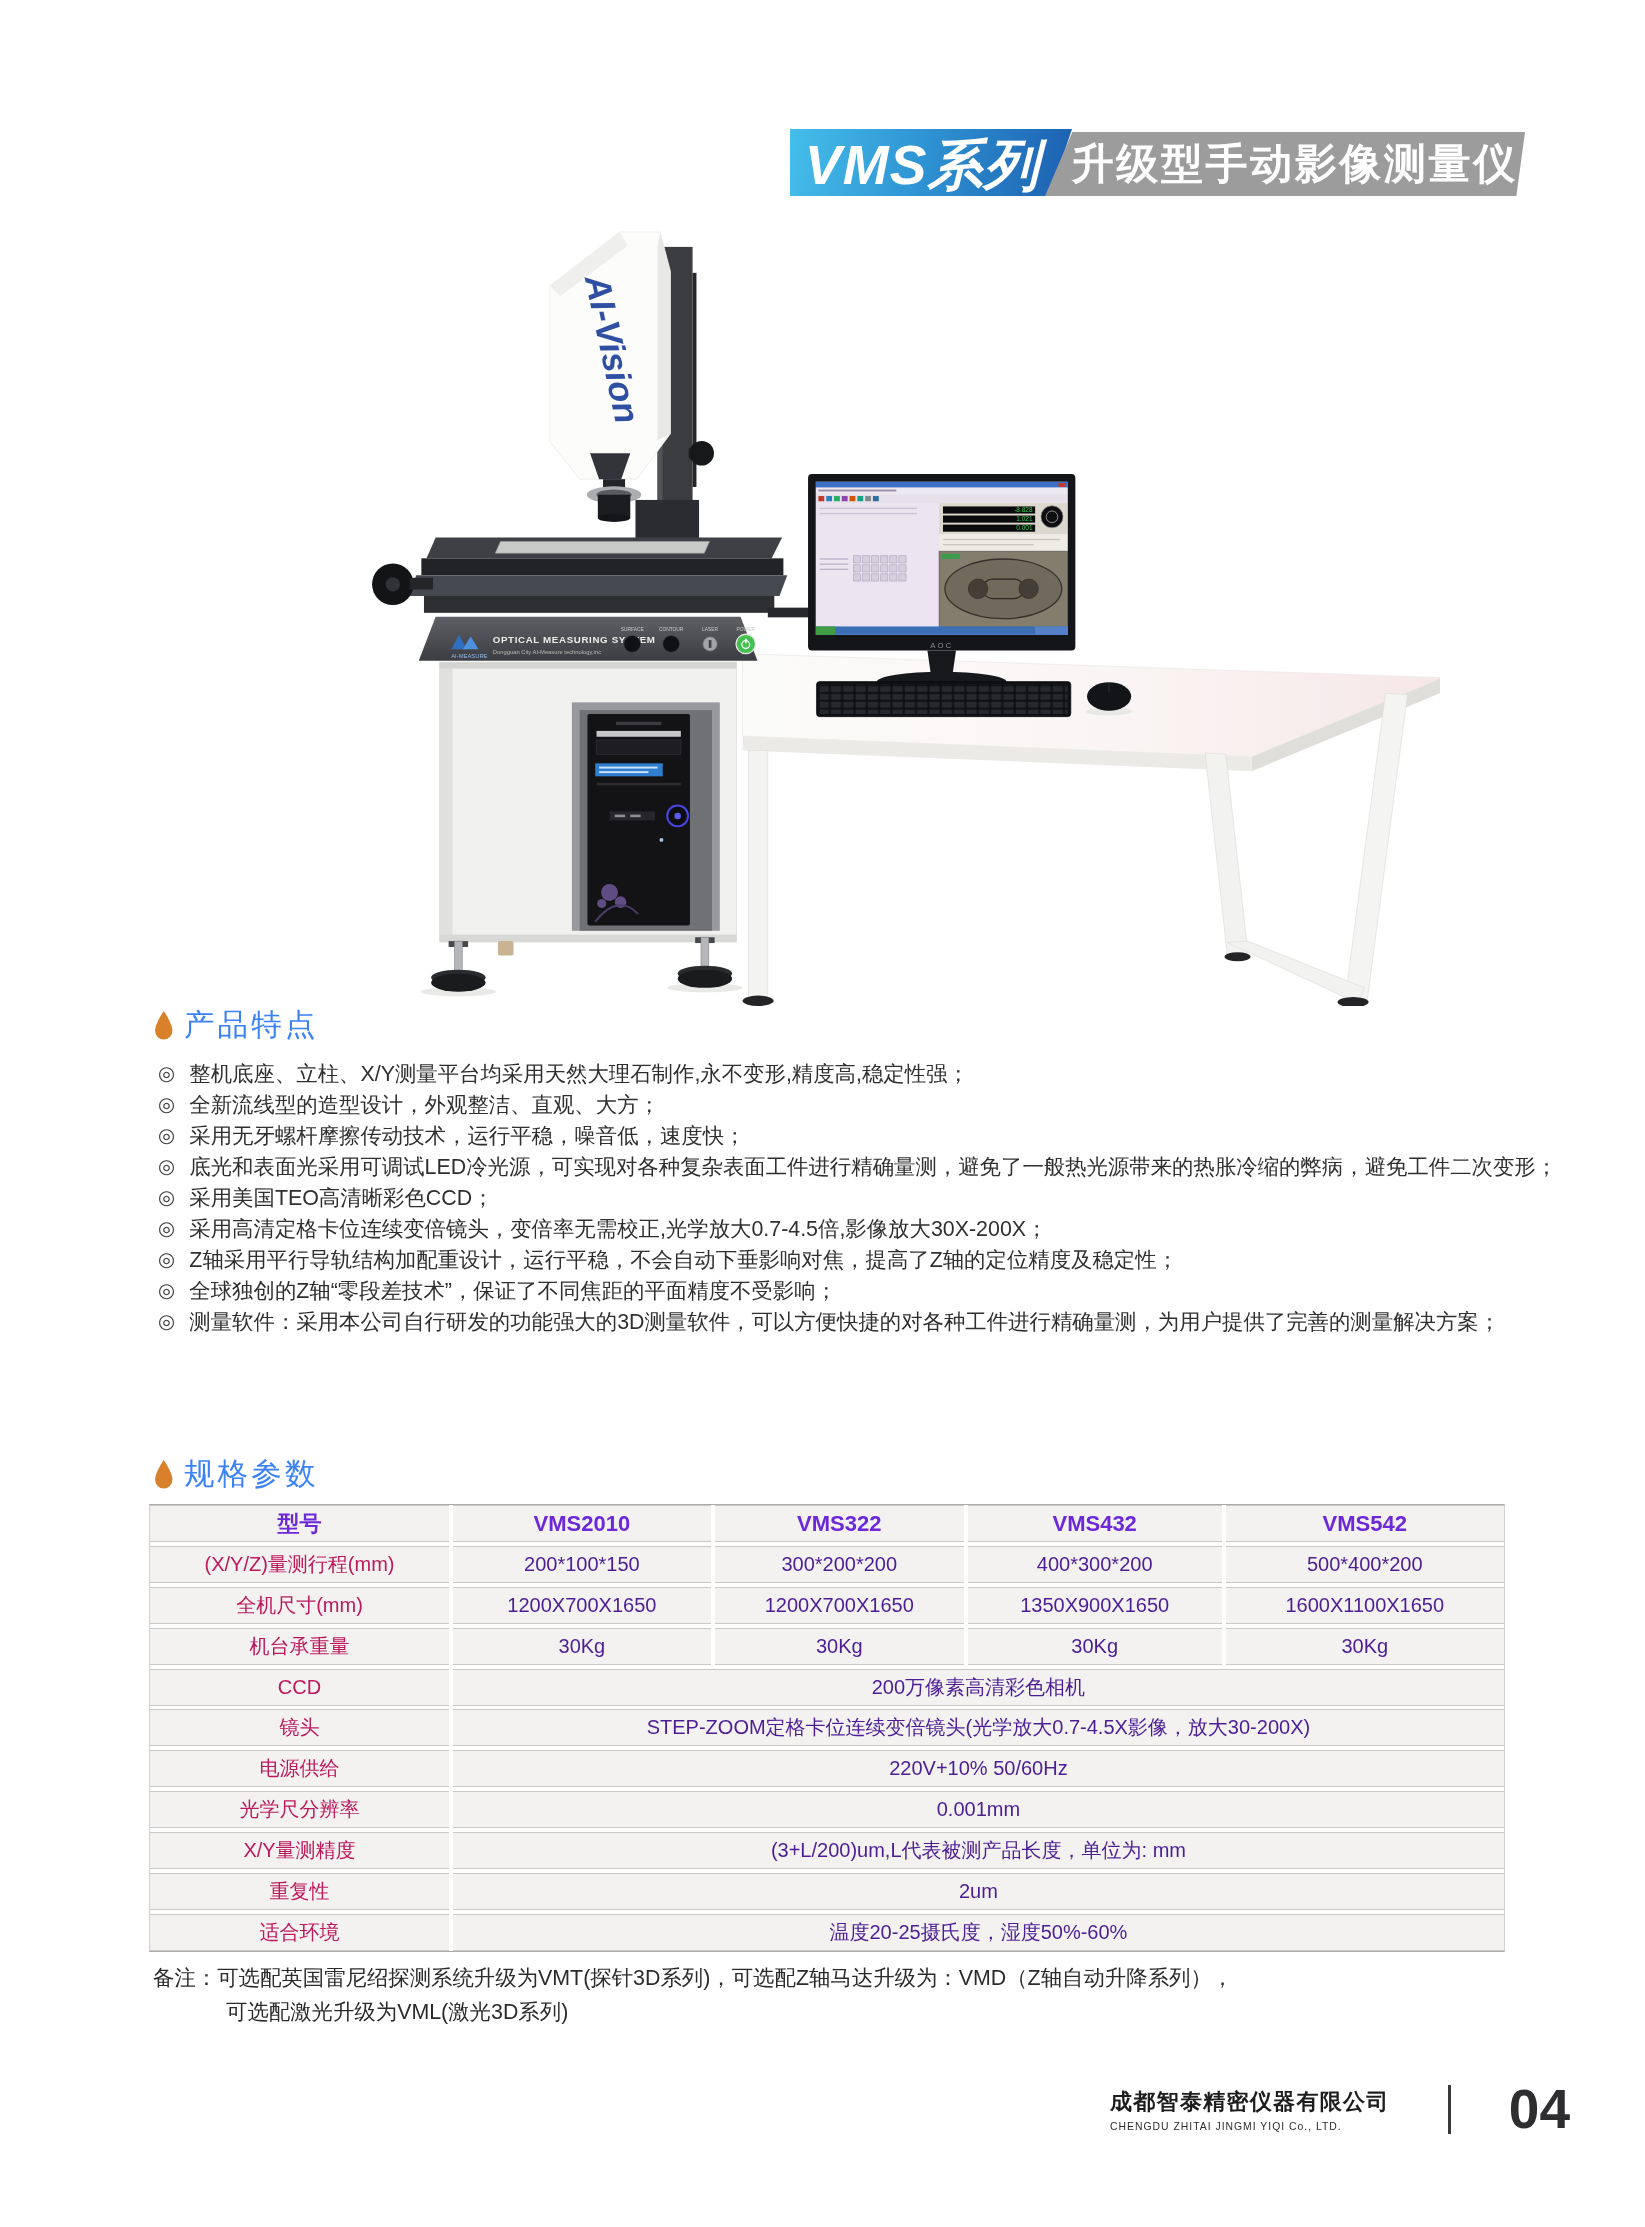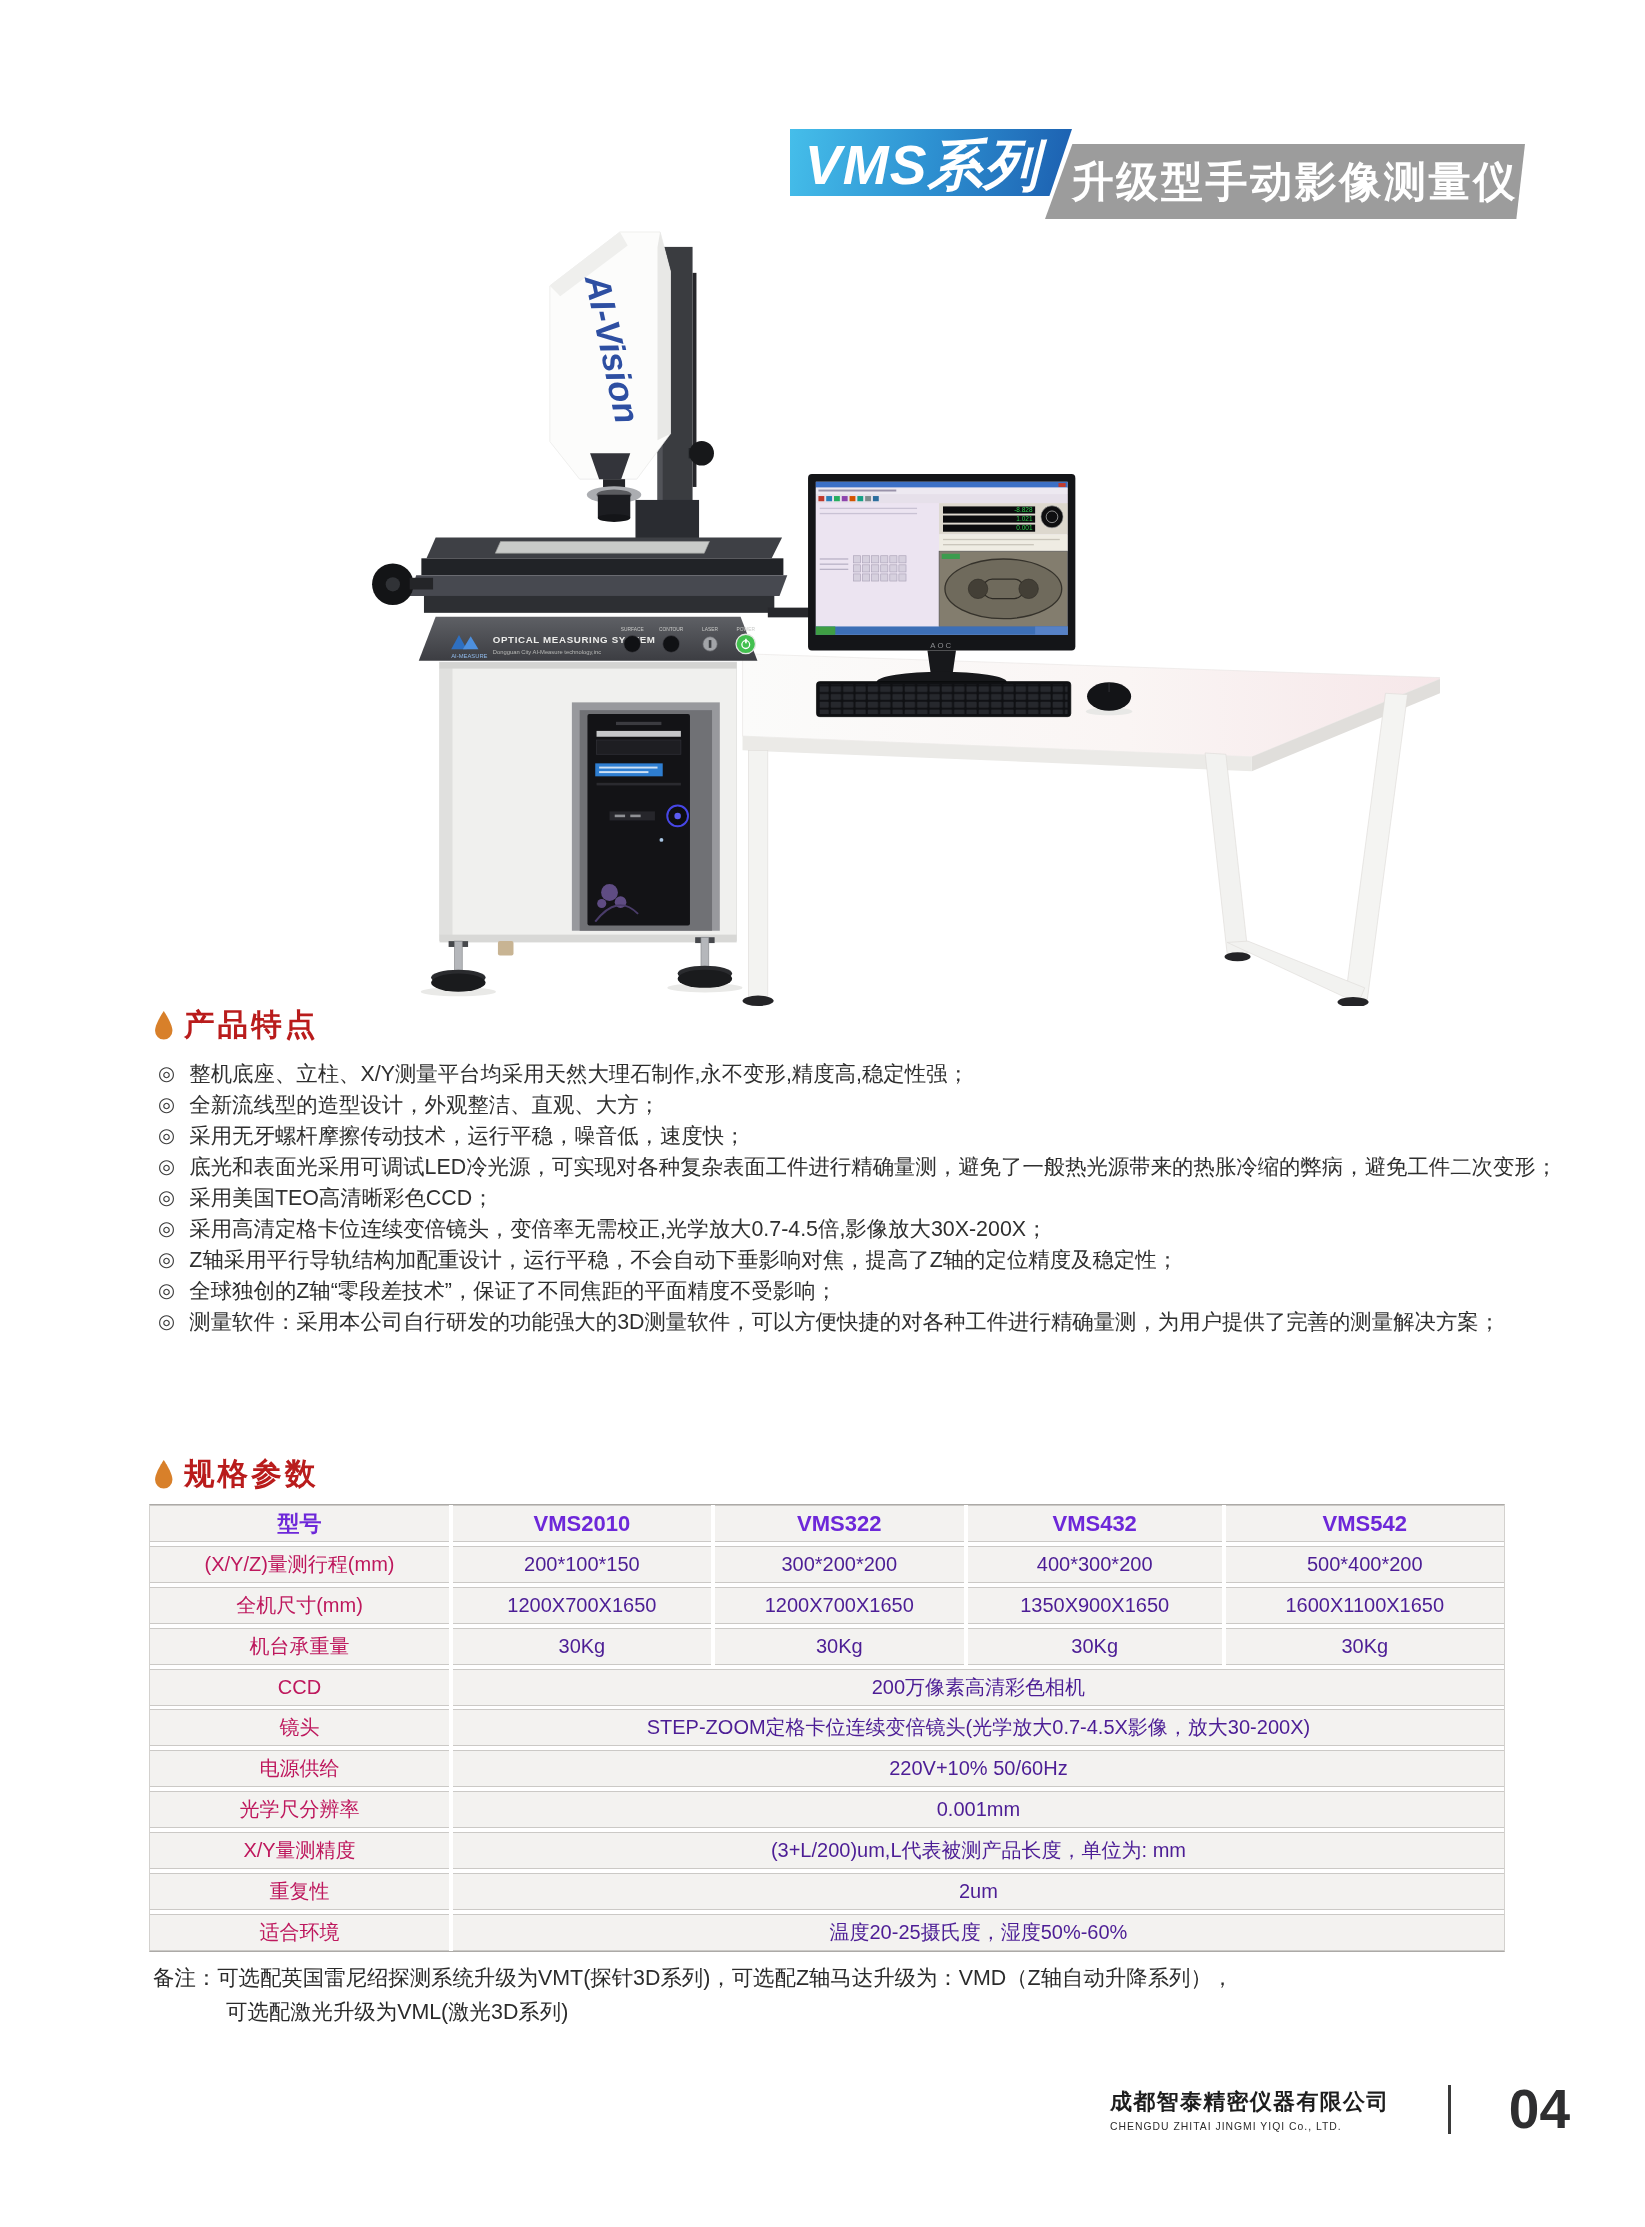--- a/index.html
+++ b/index.html
@@ -5,32 +5,32 @@
   html,body{margin:0;padding:0;background:#fff;}
   .page{position:relative;width:1646px;height:2227px;background:#ffffff;overflow:hidden;
         font-family:"Liberation Sans","DejaVu Sans",sans-serif;color:#2e2e2e;}
 
   
   .series-box{position:absolute;left:790px;top:129px;width:282px;height:67px;
       clip-path:polygon(0 0,100% 0,92% 100%,0 100%);
       background:linear-gradient(100deg,#45BEEA 0%,#2E92D2 48%,#1C5FB0 100%);
       display:flex;align-items:flex-start;justify-content:center;}
   .series-box span{color:#fff;font-size:55px;font-weight:800;font-style:italic;letter-spacing:1.3px;padding-right:17px;}
-  .subtitle-box{position:absolute;left:1045px;top:144px;width:480px;height:75px;
+  .subtitle-box{position:absolute;left:1045px;top:132px;width:480px;height:64px;
       clip-path:polygon(5.7% 0,100% 0,98.2% 100%,0 100%);
       background:#9C9C9C;display:flex;align-items:center;justify-content:center;}
   .subtitle-box span{color:#fff;font-size:42px;font-weight:600;letter-spacing:2.6px;padding-left:19.5px;}
 
   
   .photo-svg{position:absolute;left:337px;top:195px;width:1103px;height:811px;}
 
   
   .sec-head{position:absolute;display:flex;align-items:center;gap:10.4px;}
   .sec-head svg{display:block;}
-  .sec-head .t{color:#b91c1c;font-size:30.5px;font-weight:700;letter-spacing:3.2px;}
+  .sec-head .t{color:#3b82f6;font-size:30.5px;font-weight:400;letter-spacing:3.2px;}
   .features-head{left:154px;top:1005px;}
   .specs-head{left:154px;top:1454px;}
 
   
   .features{position:absolute;left:158px;top:1058px;width:1473px;}
   .features li{list-style:none;display:flex;gap:14.3px;height:31px;align-items:center;
       font-size:21.4px;color:#2f2f2f;white-space:nowrap;}
   .features ul{margin:0;padding:0;}
   .features .mk{color:#3c3c3c;font-size:19.5px;line-height:1;}
 

